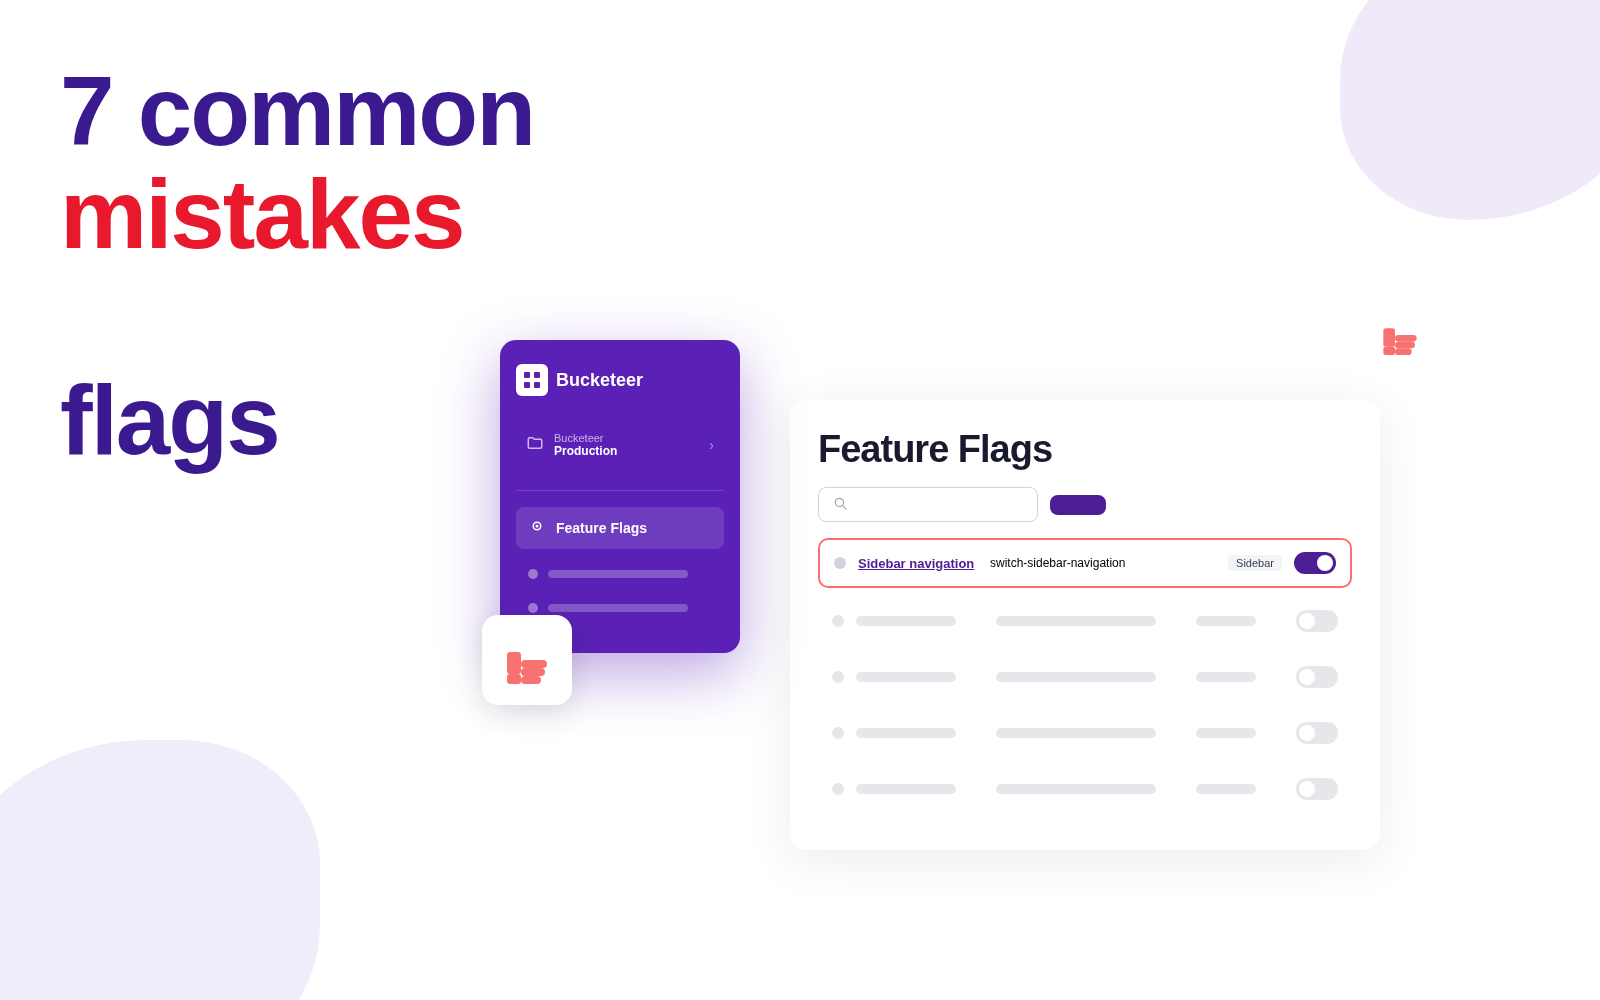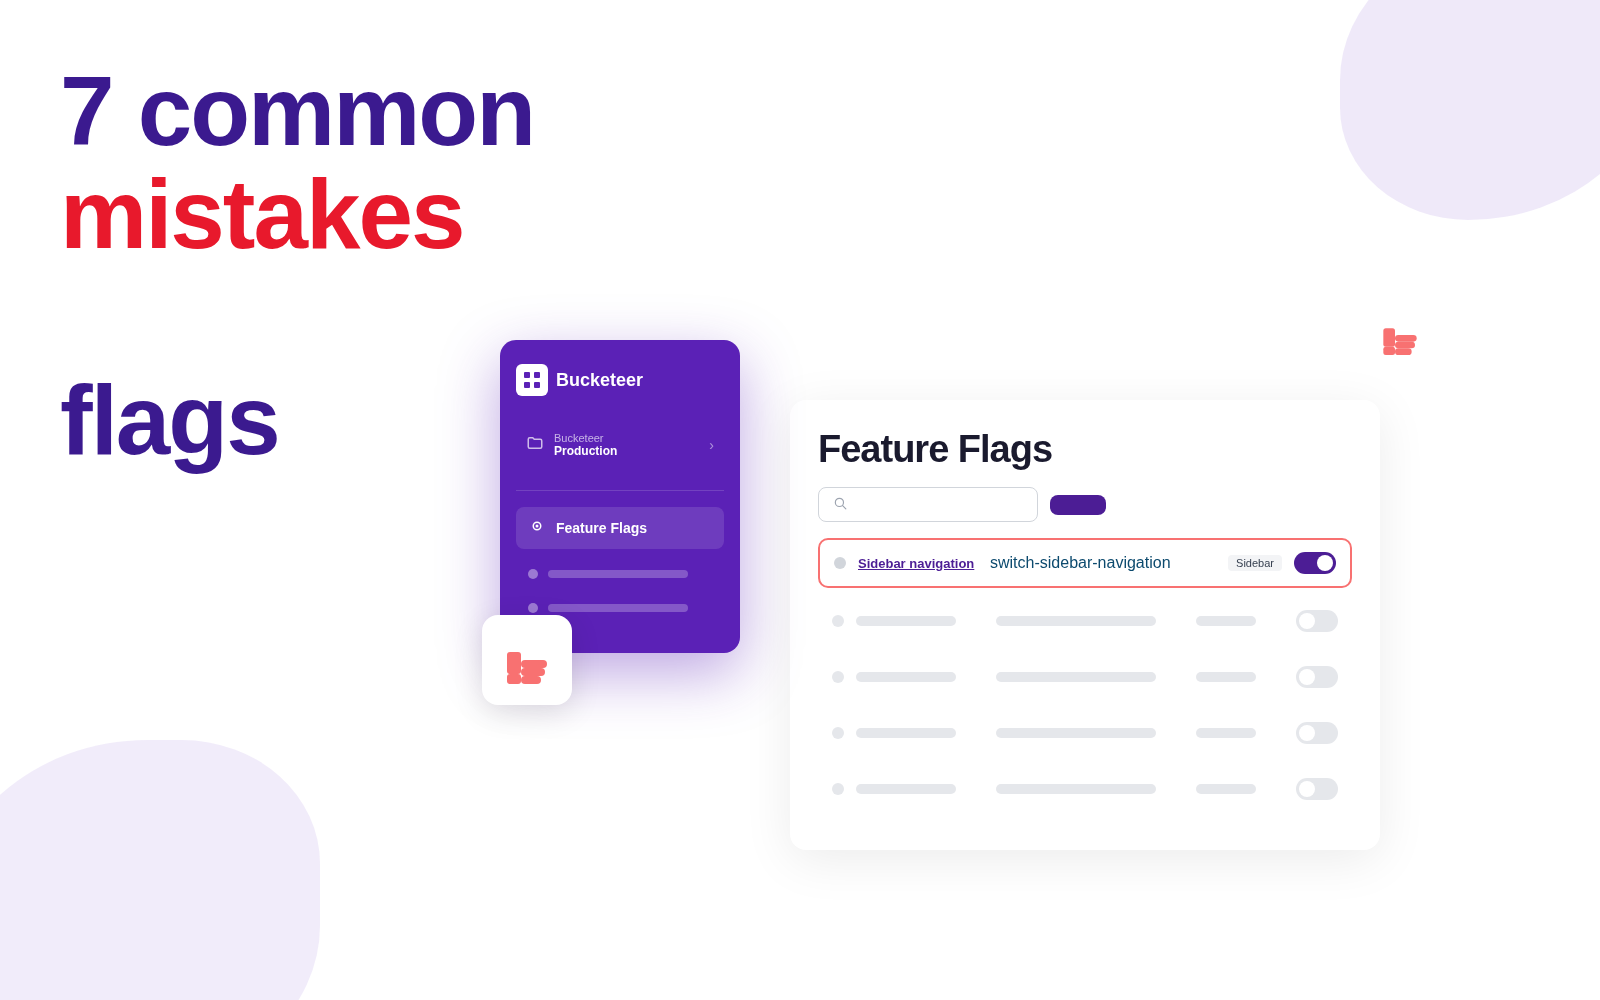--- a/index.html
+++ b/index.html
@@ -307,22 +307,22 @@
 
     .ff-row-name {
       font-size: 13px;
       font-weight: 600;
       color: #4c1d95;
       text-decoration: underline;
       min-width: 120px;
     }
 
     .ff-row-key {
-      font-size: 16px;
-      color: #0c4a6e;
+      font-size: 12px;
+      color: #000000;
       flex: 1;
     }
 
     .ff-row-tag {
       font-size: 11px;
       color: #374151;
       background: #f3f4f6;
       border-radius: 4px;
       padding: 2px 8px;
       font-weight: 500;

